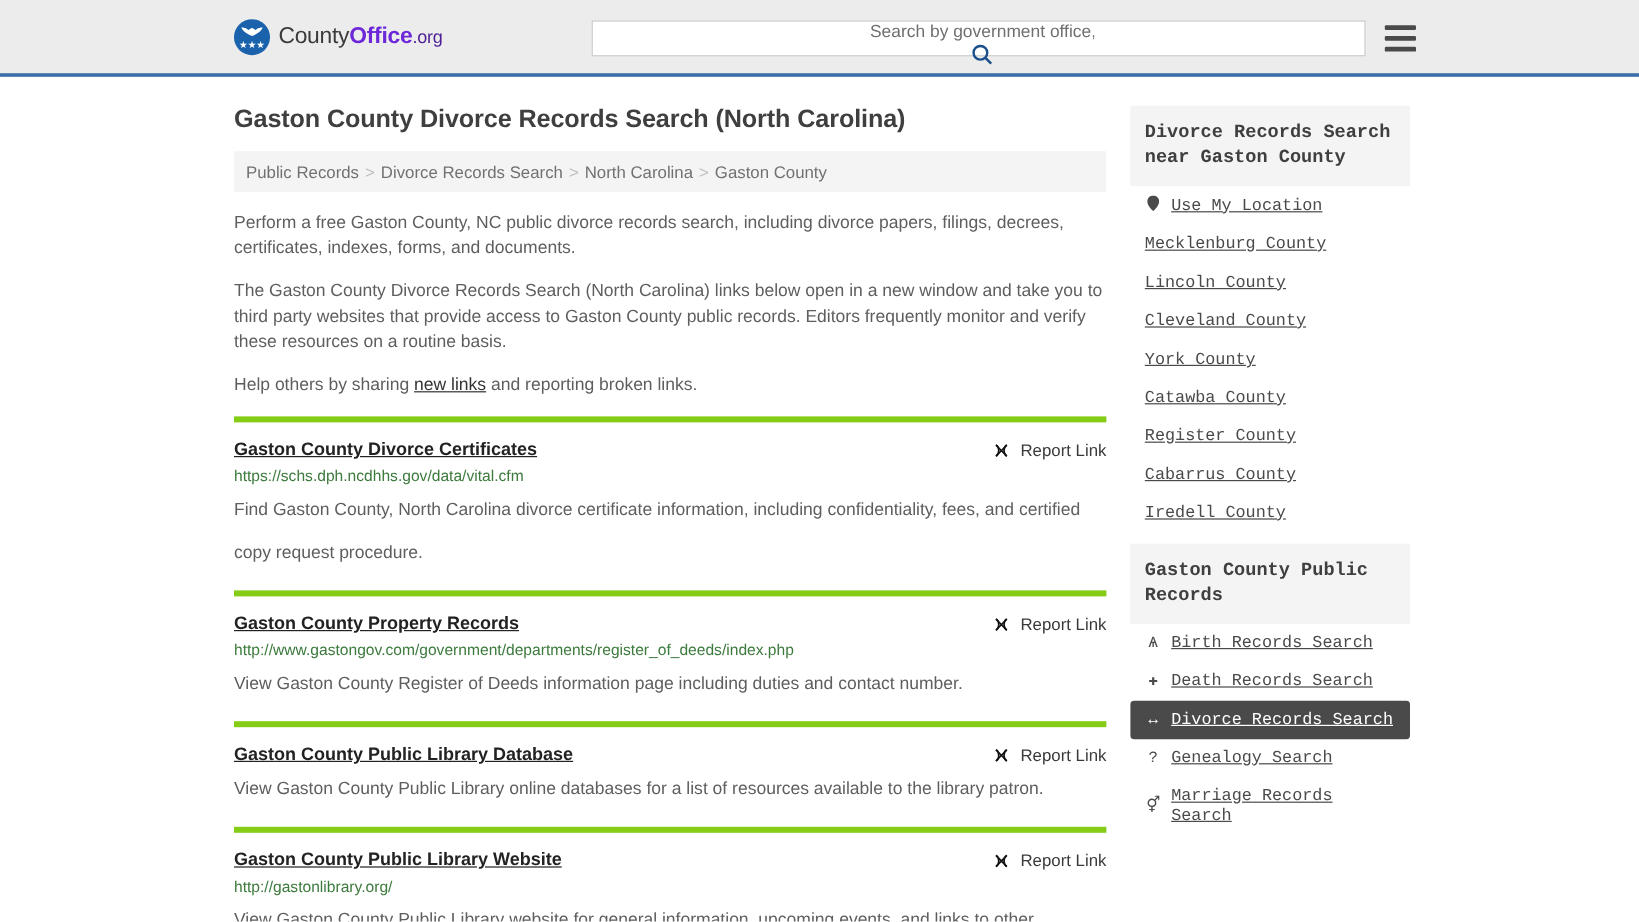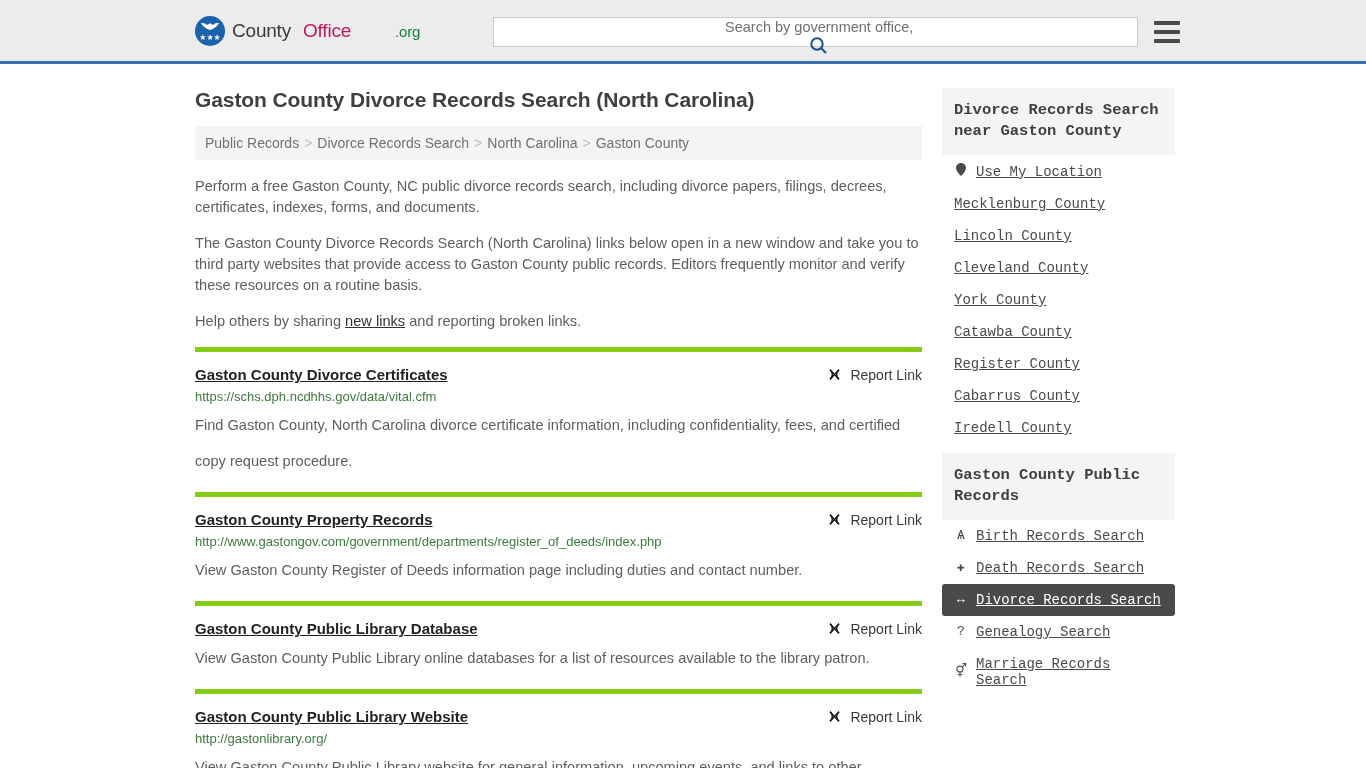--- a/index.html
+++ b/index.html
@@ -46,23 +46,23 @@
     font-size: 8px;
     letter-spacing: 0px;
     line-height: 8px;
   }
   .logo-text {
     font-size: 19px;
     color: #3b3b3b;
     letter-spacing: -0.2px;
     white-space: nowrap;
   }
-  .logo-text .b { color: #be185d; font-weight: normal; margin-left: 12px; }
+  .logo-text .b { color: #6d28d9; font-weight: bold; }
   .logo-text .t1 { font-weight: normal; }
-  .logo-text .dotorg { font-size: 15px; color: #15803d; margin-left: 44px; }
+  .logo-text .dotorg { font-size: 15px; color: #4c1d95; }
 
   .search-area {
     position: absolute;
     left: 493px;
     top: 17px;
     display: flex;
     align-items: center;
   }
   .search-box {
     width: 645px;
@@ -162,21 +162,21 @@
   }
   .result-title {
     font-size: 15px;
     font-weight: bold;
     color: #222;
     text-decoration: underline;
     cursor: pointer;
   }
   .report-link {
     display: flex;
-    align-items: flex-start;
+    align-items: center;
     gap: 8px;
     font-size: 14px;
     color: #3a3a3a;
     white-space: nowrap;
     cursor: pointer;
     margin-top: 1px;
   }
   .result-url {
     font-size: 13px;
     color: #3d7a3d;

